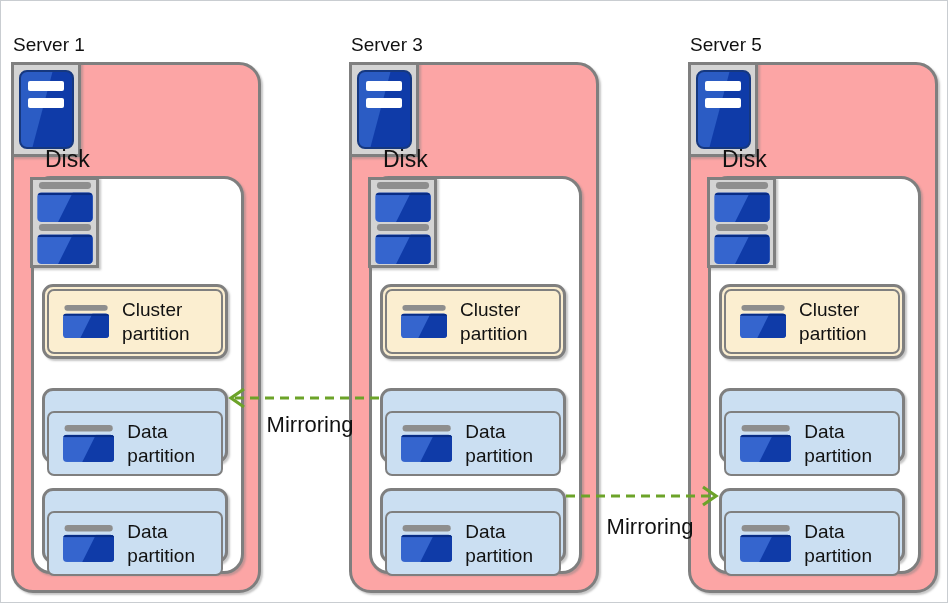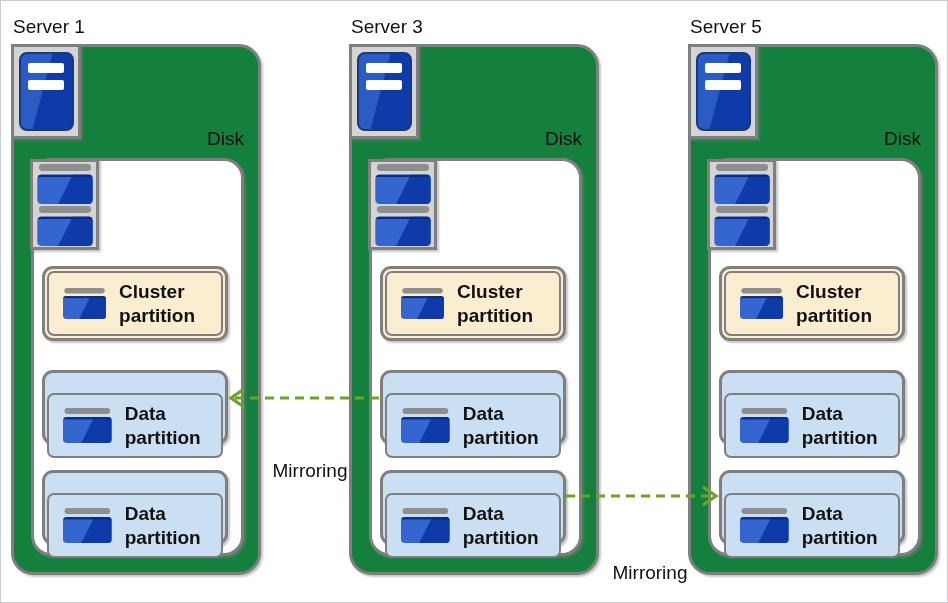--- a/index.html
+++ b/index.html
@@ -1,53 +1,53 @@
 <!DOCTYPE html>
 <html><head>
 <meta charset="utf-8">
 <style>
   html,body{margin:0;padding:0;background:#fff;}
   body{font-family:"Liberation Sans",sans-serif;color:#111;}
   .stage{position:relative;width:946px;height:601px;border:1px solid #c9cdd1;background:#fff;overflow:hidden;}
 
   
-  .server-box{position:absolute;top:43px;width:250px;height:531px;box-sizing:border-box;
-    background:#15803d;border:3px solid #7f7f7f;border-radius:22px;
+  .server-box{position:absolute;top:61px;width:250px;height:531px;box-sizing:border-box;
+    background:#fca5a5;border:3px solid #7f7f7f;border-radius:22px;
     box-shadow:2px 2px 2px rgba(128,128,128,.45);}
   .server-title{position:absolute;top:-31px;left:-1px;font-size:19px;white-space:nowrap;}
 
   .server-icon-box{position:absolute;left:-3px;top:-3px;width:70px;height:95px;box-sizing:border-box;
     background:#d4d4d4;border:3px solid #7f7f7f;box-shadow:2px 2px 2px rgba(128,128,128,.45);
     display:flex;align-items:center;justify-content:center;}
 
-  .disk-label{position:absolute;top:81px;left:17px;width:213px;text-align:right;
-    text-indent:14px;font-size:19px;}
+  .disk-label{position:absolute;top:81px;left:17px;width:213px;text-align:left;
+    text-indent:14px;font-size:23px;}
 
   .disk-box{position:absolute;left:17px;top:111px;width:213px;height:398px;box-sizing:border-box;
     background:#fff;border:3px solid #7f7f7f;border-radius:20px;
     box-shadow:2px 2px 2px rgba(128,128,128,.45);}
 
   .disk-icon-box{position:absolute;left:16px;top:112px;width:69px;height:91px;box-sizing:border-box;
     background:#d4d4d4;border:3px solid #7f7f7f;box-shadow:2px 2px 2px rgba(128,128,128,.45);
     display:flex;flex-direction:column;align-items:center;justify-content:center;gap:2px;}
 
   
   .partition{position:absolute;left:28px;width:186px;height:75px;box-sizing:border-box;
     border:3px solid #7f7f7f;border-radius:11px;padding:2px;
     box-shadow:2px 2px 2px rgba(128,128,128,.45);}
   .partition-inner{width:100%;height:100%;box-sizing:border-box;border:2px solid #7f7f7f;border-radius:7px;
     display:flex;align-items:center;gap:13px;padding-left:14px;}
   .partition.cluster,.partition.cluster .partition-inner{background:#fbeed0;}
   .partition.data,.partition.data .partition-inner{background:#cbdff2;margin-top:18px;}
   .pos-0{top:219px;} .pos-1{top:305px;} .pos-2{top:405px;}
-  .part-label{font-size:19px;line-height:24px;font-weight:bold;}
+  .part-label{font-size:19px;line-height:24px;}
 
   
   .mirror-arrow{position:absolute;overflow:visible;}
-  .mirror-label{position:absolute;width:110px;text-align:center;font-size:19px;margin-top:48px;}
+  .mirror-label{position:absolute;width:110px;text-align:center;font-size:22px;}
   .lbl-0{left:254px;top:411px;}
   .lbl-1{left:594px;top:513px;}
 </style>
 </head>
 <body>
 
 <svg width="0" height="0" style="position:absolute" aria-hidden="true">
   <defs>
     <clipPath id="clip-part">
         <rect x="0" y="12" width="64" height="34" rx="5"></rect>

